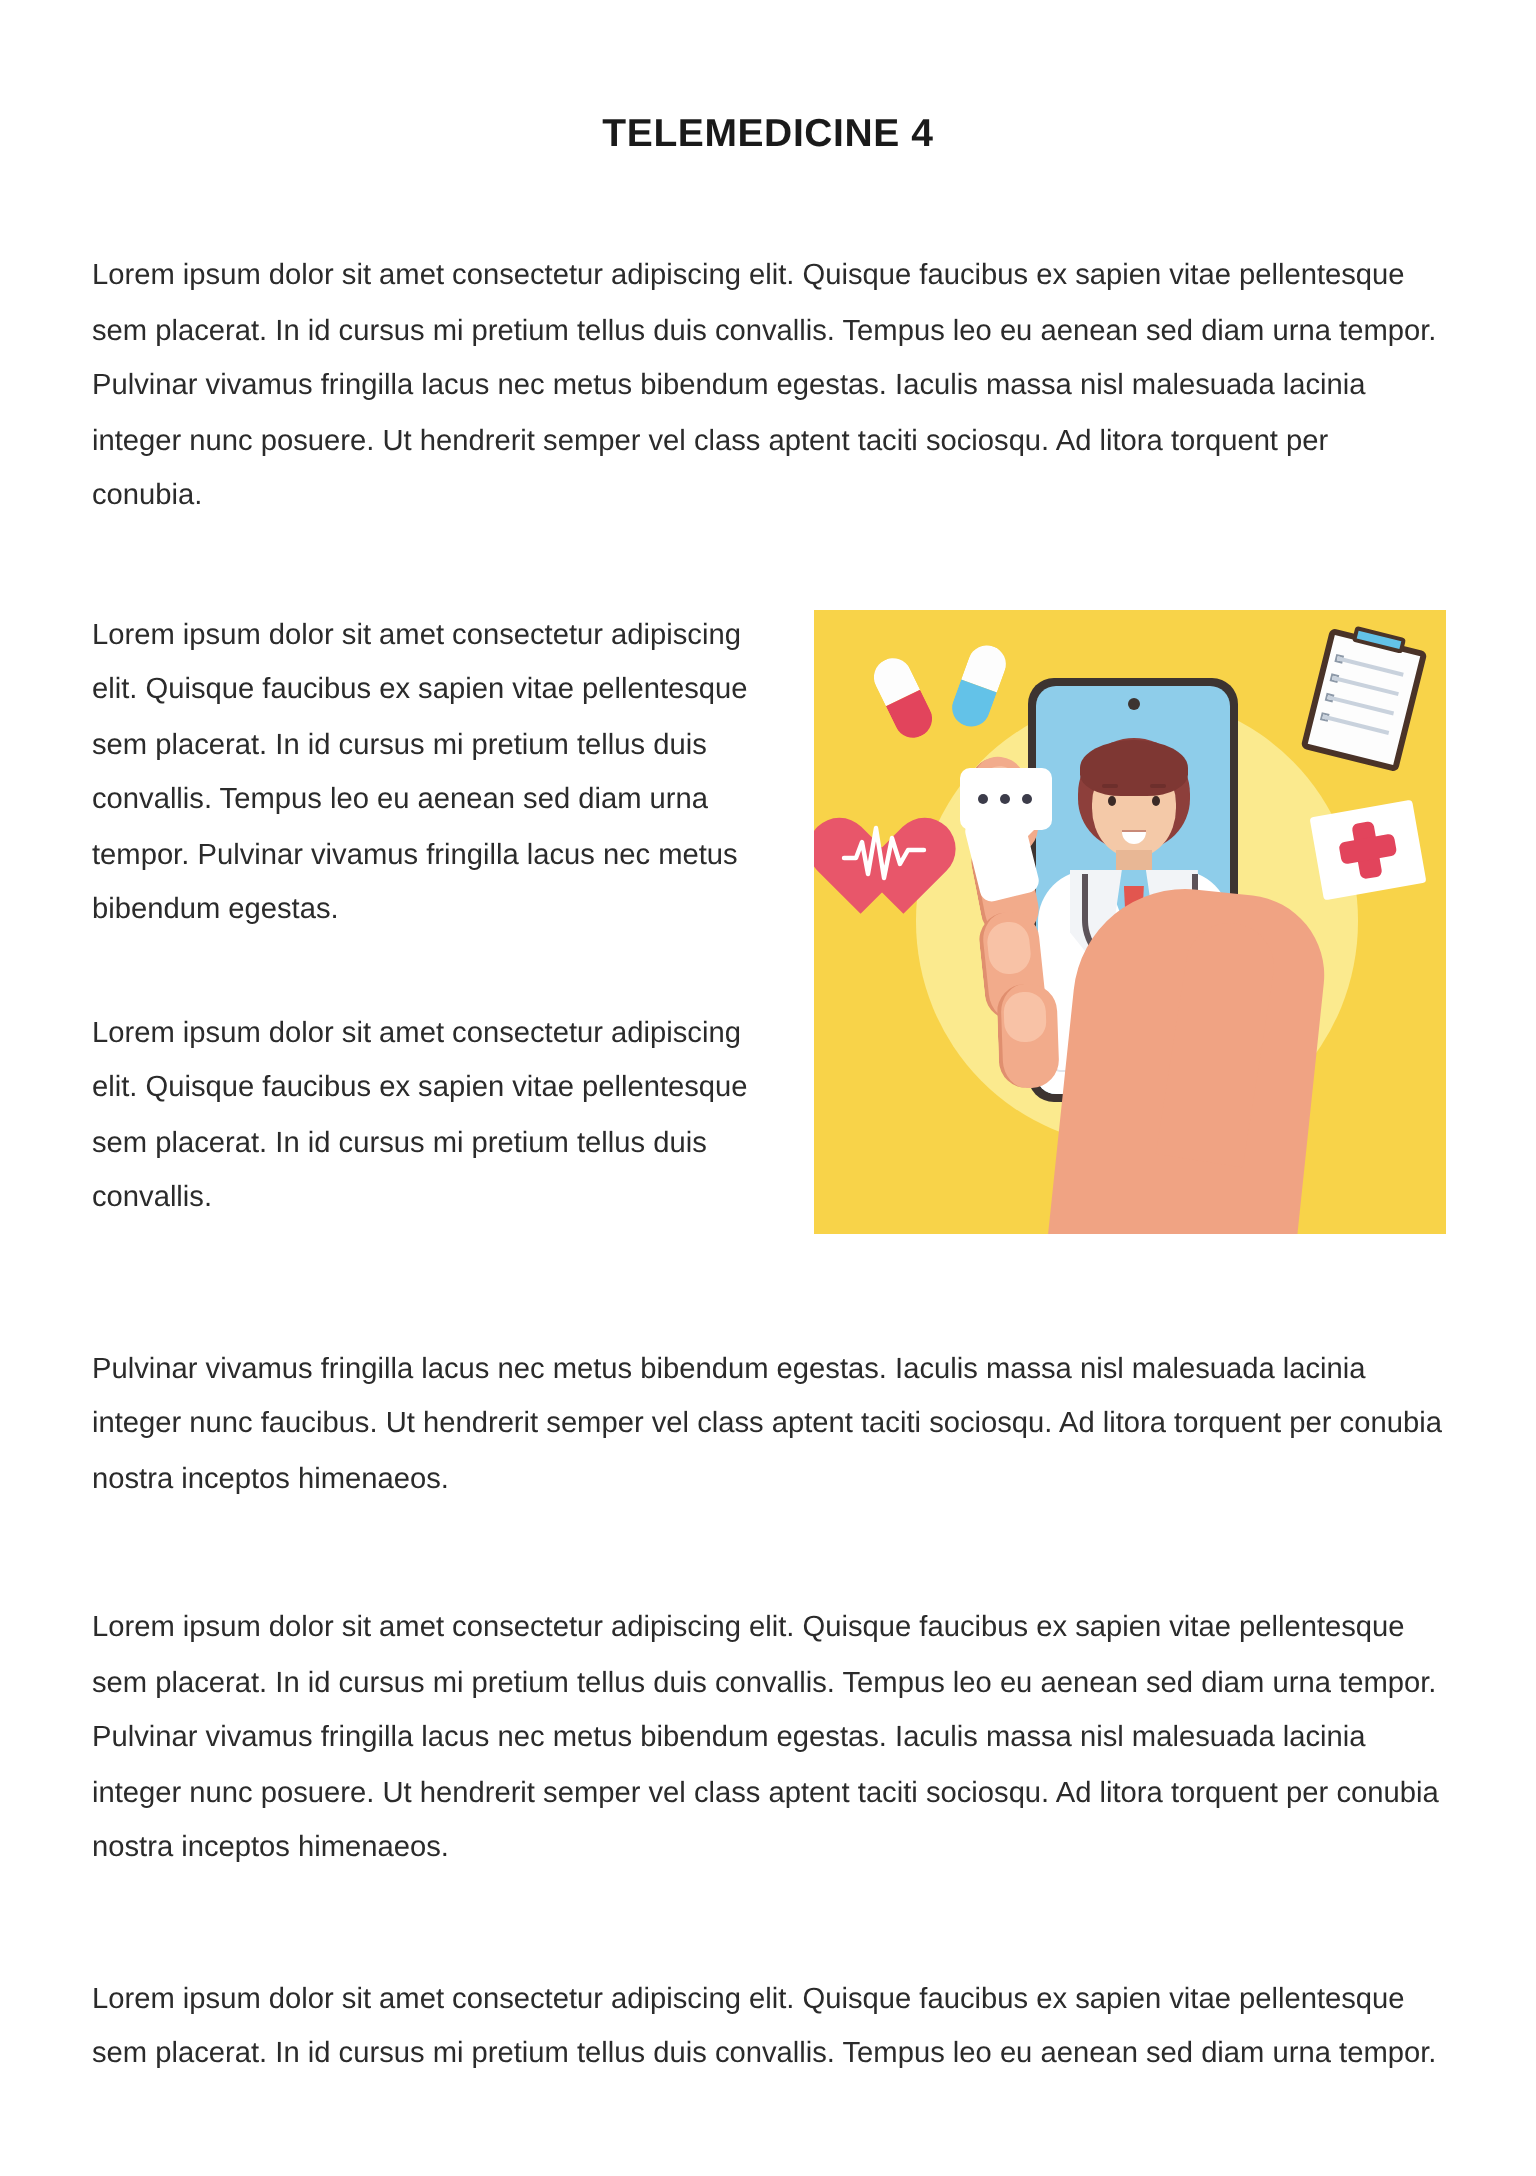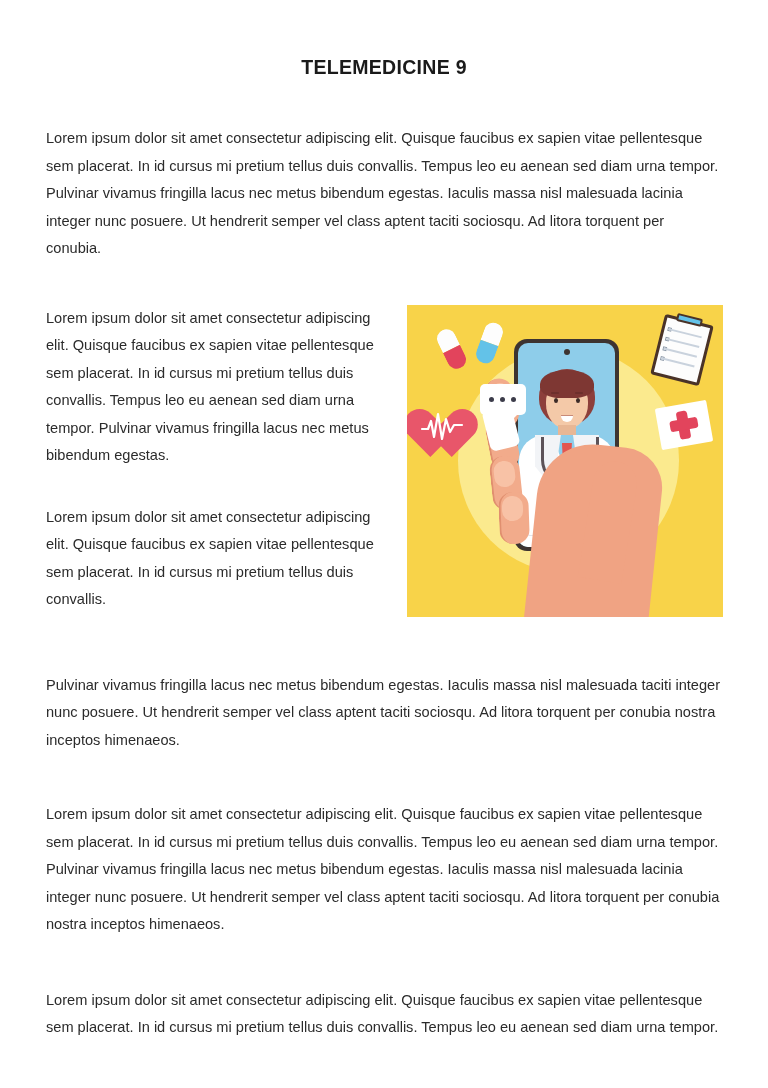--- a/index.html
+++ b/index.html
@@ -399,21 +399,21 @@
     background: #f0a383;
     border-radius: 22px 22px 0 0;
     transform: rotate(9deg);
   }
 </style>
 </head>
 <body>
 
 <div class="page">
 
-  <h1 class="doc-title">TELEMEDICINE 9</h1>
+  <h1 class="doc-title">TELEMEDICINE 4</h1>
 
   <p class="body-text" id="para-1">Lorem ipsum dolor sit amet consectetur adipiscing elit. Quisque faucibus ex sapien vitae pellentesque sem placerat. In id cursus mi pretium tellus duis convallis. Tempus leo eu aenean sed diam urna tempor. Pulvinar vivamus fringilla lacus nec metus bibendum egestas. Iaculis massa nisl malesuada lacinia integer nunc posuere. Ut hendrerit semper vel class aptent taciti sociosqu. Ad litora torquent per conubia.</p>
 
   <div class="flow-block">
     <div class="text-col">
       <p class="body-text">Lorem ipsum dolor sit amet consectetur adipiscing elit. Quisque faucibus ex sapien vitae pellentesque sem placerat. In id cursus mi pretium tellus duis convallis. Tempus leo eu aenean sed diam urna tempor. Pulvinar vivamus fringilla lacus nec metus bibendum egestas.</p>
       <p class="body-text" id="para-3">Lorem ipsum dolor sit amet consectetur adipiscing elit. Quisque faucibus ex sapien vitae pellentesque sem placerat. In id cursus mi pretium tellus duis convallis.</p>
     </div>
 
     <div class="figure">
@@ -495,17 +495,17 @@
           <div class="dots">
             <i></i>
             <i></i>
             <i></i>
           </div>
         </div>
       </div>
     </div>
   </div>
 
-  <p class="body-text" id="para-4">Pulvinar vivamus fringilla lacus nec metus bibendum egestas. Iaculis massa nisl malesuada taciti integer nunc posuere. Ut hendrerit semper vel class aptent taciti sociosqu. Ad litora torquent per conubia nostra inceptos himenaeos.</p>
+  <p class="body-text" id="para-4">Pulvinar vivamus fringilla lacus nec metus bibendum egestas. Iaculis massa nisl malesuada lacinia integer nunc faucibus. Ut hendrerit semper vel class aptent taciti sociosqu. Ad litora torquent per conubia nostra inceptos himenaeos.</p>
   <p class="body-text" id="para-5">Lorem ipsum dolor sit amet consectetur adipiscing elit. Quisque faucibus ex sapien vitae pellentesque sem placerat. In id cursus mi pretium tellus duis convallis. Tempus leo eu aenean sed diam urna tempor. Pulvinar vivamus fringilla lacus nec metus bibendum egestas. Iaculis massa nisl malesuada lacinia integer nunc posuere. Ut hendrerit semper vel class aptent taciti sociosqu. Ad litora torquent per conubia nostra inceptos himenaeos.</p>
   <p class="body-text" id="para-6">Lorem ipsum dolor sit amet consectetur adipiscing elit. Quisque faucibus ex sapien vitae pellentesque sem placerat. In id cursus mi pretium tellus duis convallis. Tempus leo eu aenean sed diam urna tempor.</p>
 
 </div>
 
 </body></html>

